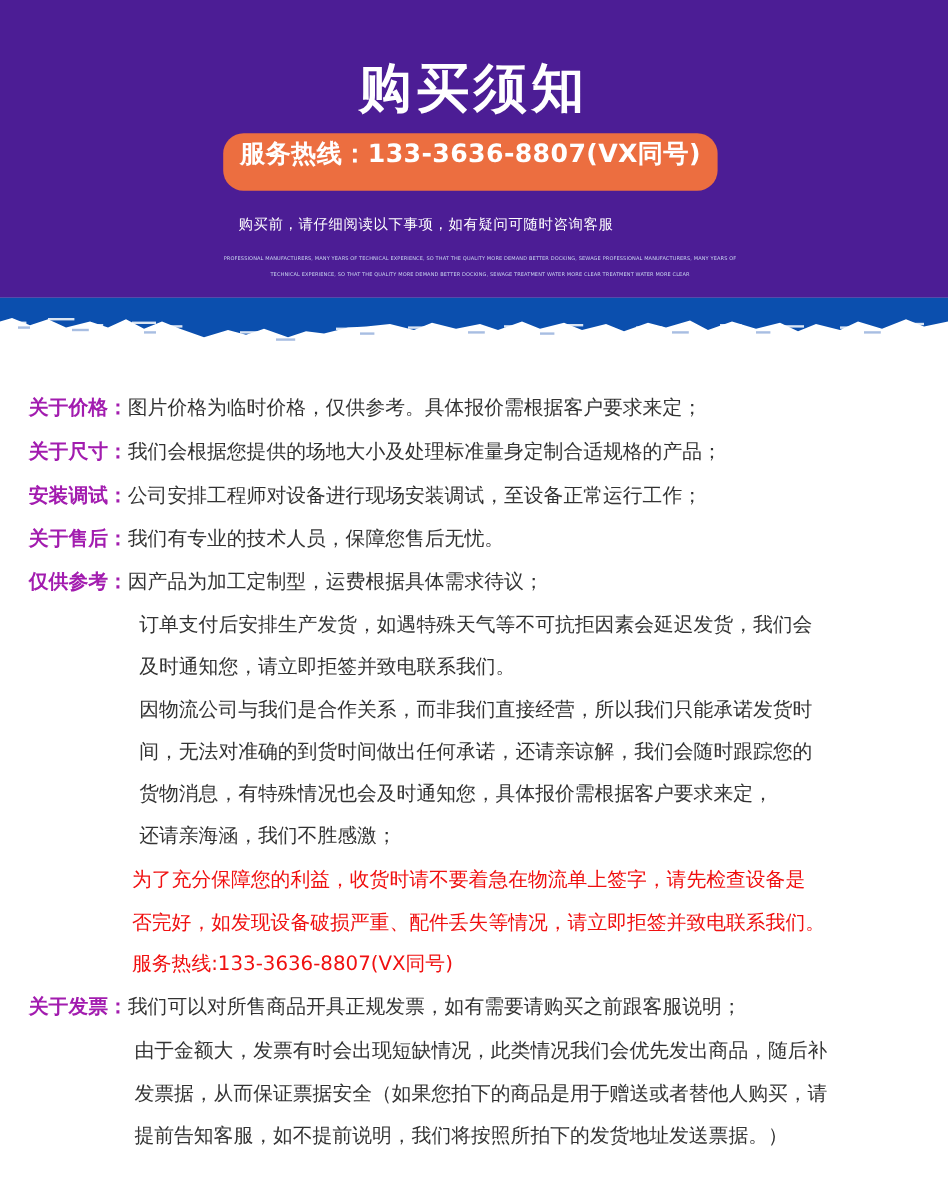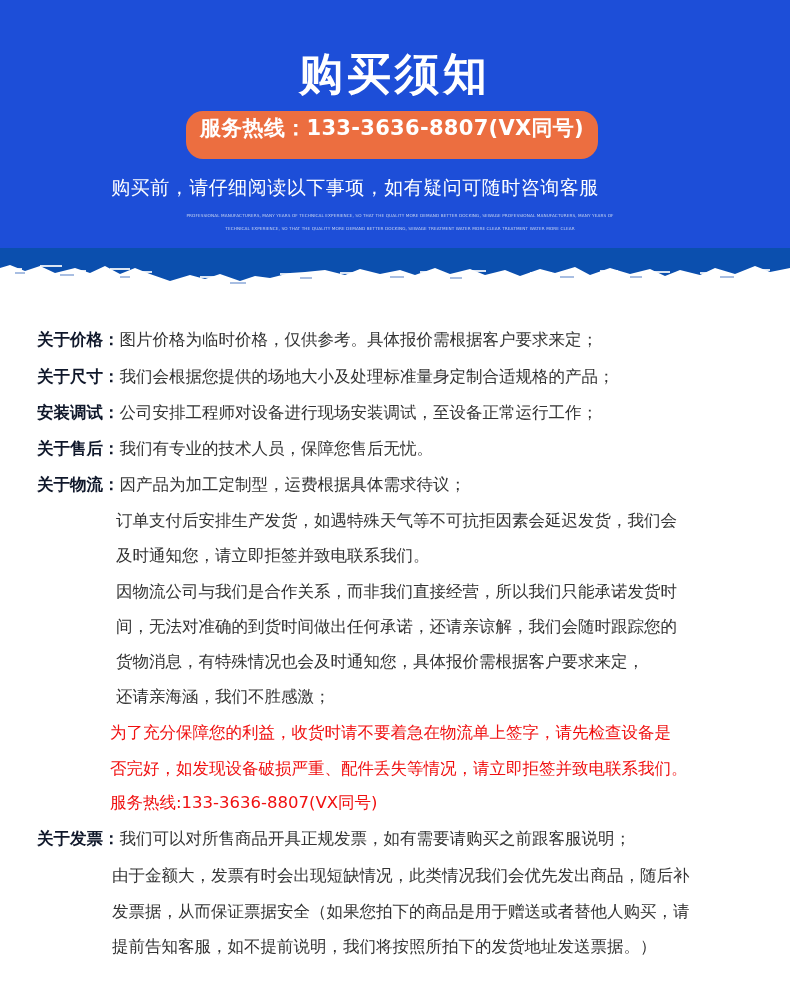--- a/index.html
+++ b/index.html
@@ -1,54 +1,54 @@
 <!DOCTYPE html>
 <html><head>
   <meta charset="utf-8">
   <style>
     * { margin: 0; padding: 0; box-sizing: border-box; }
     html, body { width: 790px; height: 1001px; background: #ffffff; overflow: hidden; }
     body { position: relative; font-family: "DejaVu Sans", "Liberation Sans", sans-serif; }
 
     .banner {
       position: absolute; left: 0; top: 0; width: 790px; height: 290px;
-      background: #1d4ed8;
+      background: #4c1d95;
     }
     .banner-title {
       position: absolute; left: 0; top: 44px; width: 790px; text-align: center;
       color: #ffffff; font-weight: bold; font-size: 44px; letter-spacing: 4px; line-height: 60px;
     }
     .hotline-pill {
       position: absolute; left: 186px; top: 111px; width: 412px; height: 48px;
       background: #ec6e40; border-radius: 17px;
       color: #ffffff; font-weight: bold; font-size: 21px; line-height: 34px;
       text-align: center; white-space: nowrap; letter-spacing: 0.3px;
     }
     .banner-subtitle {
       position: absolute; left: 0; top: 174px; width: 710px; text-align: center;
-      color: #ffffff; font-size: 19px; line-height: 26px; letter-spacing: 0.5px;
+      color: #ffffff; font-size: 12px; line-height: 26px; letter-spacing: 0.5px;
     }
     .banner-en {
       position: absolute; left: 180px; width: 440px; text-align: center;
       color: #c9d6f0; font-size: 4.2px; line-height: 6px; white-space: nowrap; overflow: hidden;
       letter-spacing: 0.1px;
     }
     .banner-en.l1 { top: 213px; }
     .banner-en.l2 { top: 226px; left: 220px; width: 360px; }
 
     .brush {
       position: absolute; left: 0; top: 248px; width: 790px; height: 45px;
     }
 
     .content { position: absolute; left: 0; top: 0; width: 790px; }
     .row {
       position: absolute; left: 24px; height: 34px; line-height: 34px;
       font-size: 16.5px; white-space: nowrap; color: #333333;
     }
-    .row .label { font-weight: bold; color: #0f172a; margin-left: 13px; }
+    .row .label { font-weight: bold; color: #a21caf; }
     .row .text { color: #333333; }
     .cont {
       position: absolute; left: 116px; height: 34px; line-height: 34px;
       font-size: 16.5px; white-space: nowrap; color: #333333;
     }
     .cont.red { color: #f01010; left: 110px; }
   </style>
 </head>
 <body>
 
@@ -102,21 +102,21 @@
   <div class="row" style="top:360px;">
     <span class="label">关于尺寸：</span><span class="text">我们会根据您提供的场地大小及处理标准量身定制合适规格的产品；</span>
   </div>
   <div class="row" style="top:396px;">
     <span class="label">安装调试：</span><span class="text">公司安排工程师对设备进行现场安装调试，至设备正常运行工作；</span>
   </div>
   <div class="row" style="top:432px;">
     <span class="label">关于售后：</span><span class="text">我们有专业的技术人员，保障您售后无忧。</span>
   </div>
   <div class="row" style="top:468px;">
-    <span class="label">关于物流：</span><span class="text">因产品为加工定制型，运费根据具体需求待议；</span>
+    <span class="label">仅供参考：</span><span class="text">因产品为加工定制型，运费根据具体需求待议；</span>
   </div>
   <div class="cont" style="top:504px;">订单支付后安排生产发货，如遇特殊天气等不可抗拒因素会延迟发货，我们会</div>
   <div class="cont" style="top:539px;">及时通知您，请立即拒签并致电联系我们。</div>
   <div class="cont" style="top:575px;">因物流公司与我们是合作关系，而非我们直接经营，所以我们只能承诺发货时</div>
   <div class="cont" style="top:610px;">间，无法对准确的到货时间做出任何承诺，还请亲谅解，我们会随时跟踪您的</div>
   <div class="cont" style="top:645px;">货物消息，有特殊情况也会及时通知您，具体报价需根据客户要求来定，</div>
   <div class="cont" style="top:680px;">还请亲海涵，我们不胜感激；</div>
   <div class="cont red" style="top:716px;">为了充分保障您的利益，收货时请不要着急在物流单上签字，请先检查设备是</div>
   <div class="cont red" style="top:752px;">否完好，如发现设备破损严重、配件丢失等情况，请立即拒签并致电联系我们。</div>
   <div class="cont red" style="top:786px;">服务热线:133-3636-8807(VX同号)</div>

